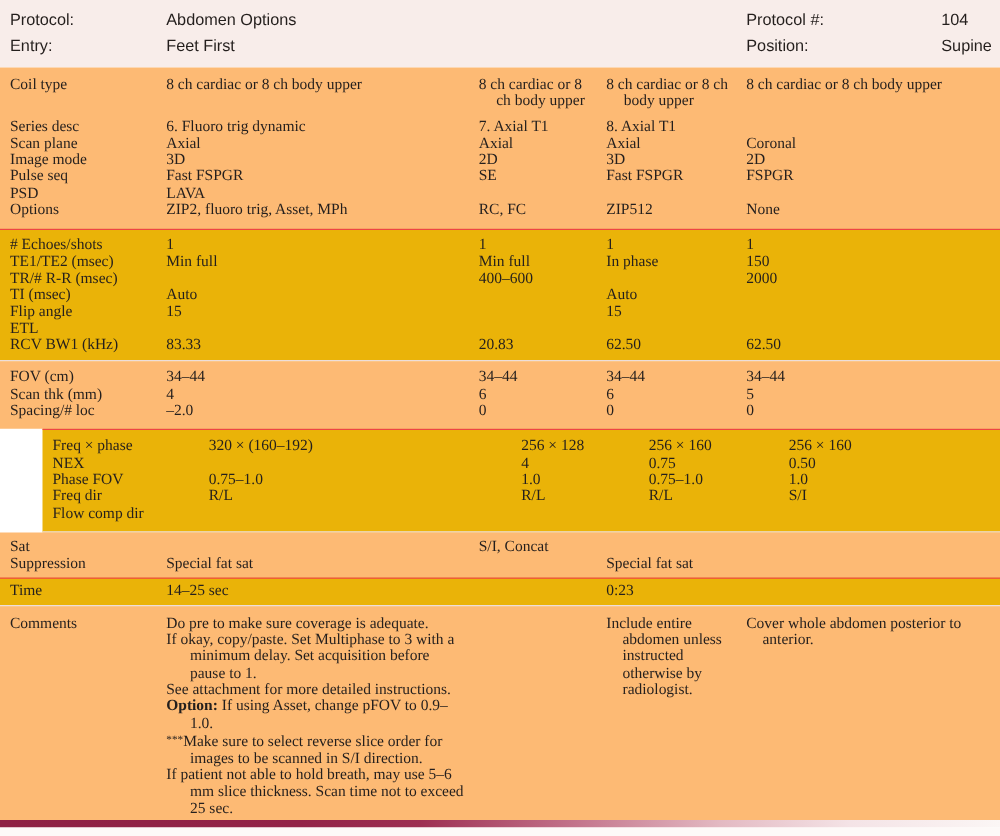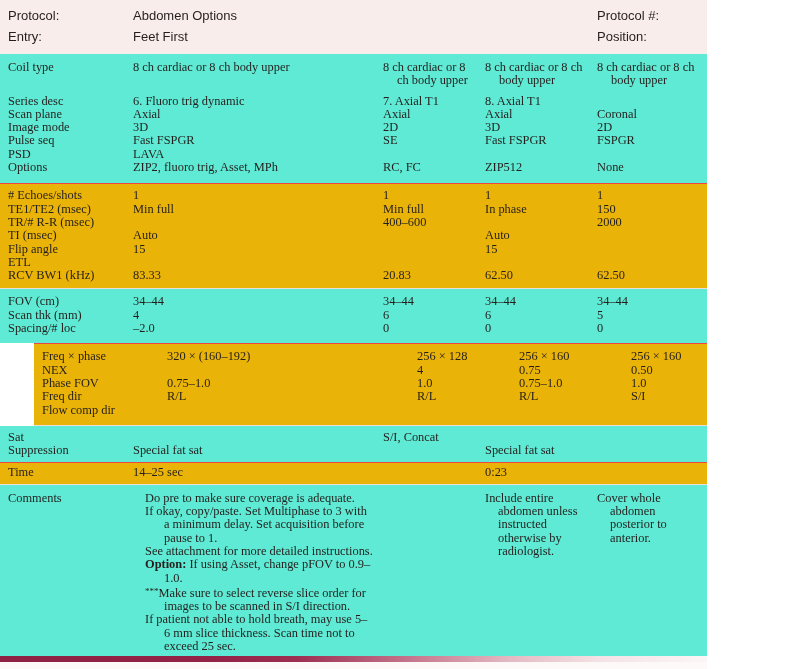--- a/index.html
+++ b/index.html
@@ -1,18 +1,18 @@
 <!DOCTYPE html>
 <html><head>
 <meta charset="utf-8">
 <style>
   html,body{margin:0;padding:0;background:#fff;}
   .page{
     position:relative;
-    width:707px;height:669px;
+    width:800px;height:669px;
     background:#fff;
     font-family:"Liberation Serif","DejaVu Serif",serif;
     font-size:12.4px;line-height:13.3px;
     color:#241f1d;
     overflow:hidden;
     display:flex;flex-direction:column;justify-content:flex-end;
   }
   
   .hdr{
     background:#f8edea;
@@ -21,37 +21,37 @@
     font-size:13px;line-height:15px;
   }
   .hdr-row{
     display:grid;
     grid-template-columns:125px 464px 156px auto;
     padding:3px 0 3px 8px;
   }
   
   .band{padding-left:0;}
   .band.pink{background:#eab308;border-top:1px solid #ef4444;border-bottom:1px solid #eeded9;}
-  .band.white{background:#5eead4;}
+  .band.white{background:#fdba74;}
   .row{
     display:grid;
     grid-template-columns:125px 250px 102px 112px 1fr;
     padding-left:8px;
   }
   .cell{padding-right:10px;}
   .hang{padding-left:14px;text-indent:-14px;}
   .row-coil{margin-bottom:7px;}
   .s1{padding-top:7px;padding-bottom:9px;}
   .s2{padding-top:5px;padding-bottom:6px;}
   .s3{padding-top:6px;padding-bottom:8px;}
   .s4{padding-top:6px;padding-bottom:8px;margin-left:34px;}
   .s5{padding-top:5px;padding-bottom:5px;}
   .s6{padding-top:3px;padding-bottom:4px;}
   .s7{padding-top:7px;flex:1;}
-  .para{padding-left:19px;text-indent:-19px;margin:0 0 0 12px;}
+  .para{padding-left:19px;text-indent:-19px;margin:0 0 0 0;}
   .para b{font-weight:bold;}
   .para .stars{font-size:9px;vertical-align:3px;letter-spacing:0;}
   .cmt-hang{padding-left:13px;text-indent:-13px;}
   .footer-bar{
     height:6px;width:100%;
     background:linear-gradient(to right,#8e2144 0%,#932348 30%,#9d2f52 42%,#c4768d 58%,#e3b9c2 72%,#f4e3e6 85%,#fbf6f5 100%);
   }
   .footer-strip{height:7px;background:#fdf9f8;}
 </style>
 </head>

